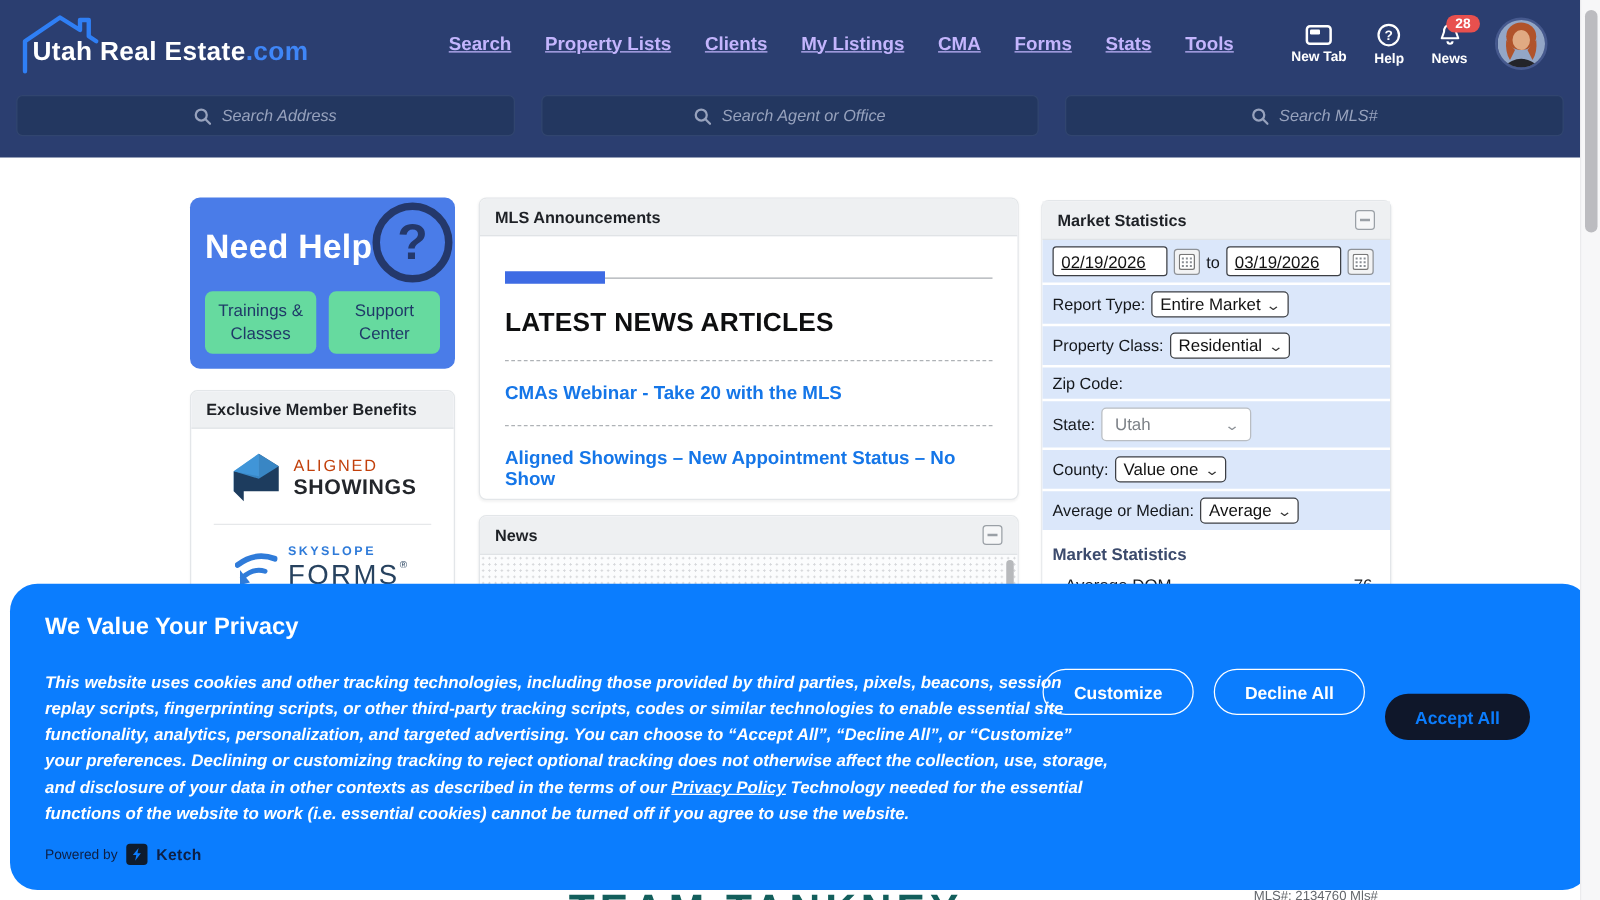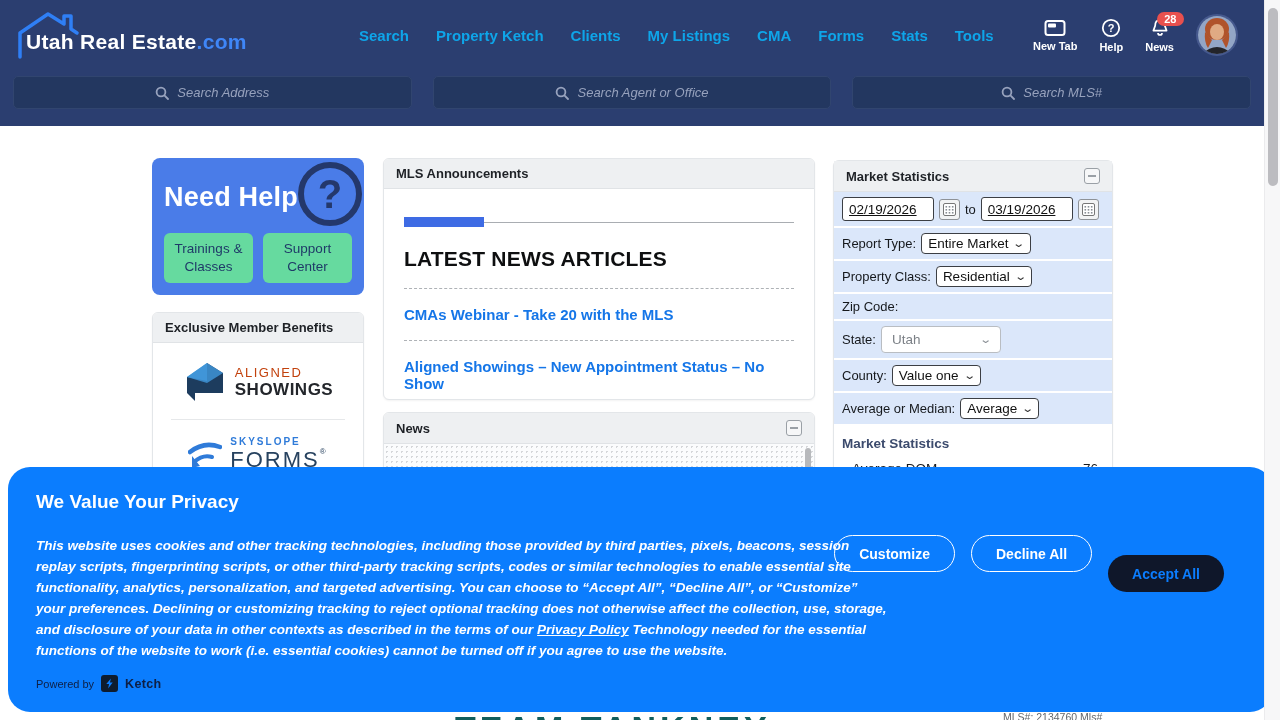--- a/index.html
+++ b/index.html
@@ -8,21 +8,21 @@
 
   
   .topbar { position:absolute; left:0; top:0; width:1264px; height:126px; background:#2b3e70; z-index:2; }
   .topbar-row { position:absolute; left:0; top:0; width:100%; height:70px; display:flex; align-items:center; }
   .logo { position:relative; margin-left:16px; width:215px; height:56px; display:flex; align-items:center; }
   .logo svg { position:absolute; left:-2px; top:0; }
   .logo-text { position:relative; margin-left:10px; margin-top:14px; font-size:21px; font-weight:bold; color:#fff; letter-spacing:.3px; white-space:nowrap; }
   .logo-text .dotcom { color:#3f86f7; }
 
   .nav { display:flex; gap:27px; margin-left:128px; }
-  .nav-item { color:#0ea5e9; font-size:15px; font-weight:bold; cursor:pointer; white-space:nowrap; }
+  .nav-item { color:#c4b5fd; font-size:15px; font-weight:bold; cursor:pointer; white-space:nowrap;text-decoration:underline; }
 
   .top-actions { margin-left:auto; margin-right:26px; display:flex; align-items:center; gap:22px; }
   .action { display:flex; flex-direction:column; align-items:center; gap:3px; color:#fff; cursor:pointer; position:relative; }
   .action-label { font-size:11px; font-weight:bold; }
   .badge { position:absolute; top:-6px; left:12px; background:#e8504e; color:#fff; font-size:11px; font-weight:bold; padding:1px 7px; border-radius:9px; }
   .avatar { width:42px; height:42px; border-radius:50%; overflow:hidden; border:2px solid #46598e; cursor:pointer; }
 
   .search-row { position:absolute; left:0; top:76px; width:100%; display:flex; gap:21px; padding:0 13px;font-style:italic; }
   .search-box { flex:1; height:33px; background:#233760; border:1px solid #31456f; border-radius:5px; display:flex; align-items:center; justify-content:center; gap:8px; cursor:text; }
   .search-box .ph { color:#97a2bd; font-size:13px; }
@@ -64,21 +64,21 @@
   .news-body { height:80px; background:#fbfcfd; background-image:radial-gradient(#d5d7da 1px, transparent 1px); background-size:5px 5px; position:relative; }
   .news-scroll { position:absolute; right:3px; top:4px; width:6px; height:22px; border-radius:3px; background:#b7b9bc; }
 
   
   .stats { left:833px; top:160px; width:280px; height:320px; overflow:visible; border-radius:6px 6px 0 0; }
   .stats-body { background:#fff; }
   .stat-row { background:#dbe7fa; padding:5px 8px; margin-bottom:2px; display:flex; align-items:center; gap:5px; font-size:13px; color:#15181c; flex-wrap:nowrap; }
   .ctl-input { background:#fff; border:1.5px solid #3c3f44; border-radius:3px; font-size:13.5px; padding:2px 6px; color:#111; }
   .date-input { width:92px; height:24px; display:inline-flex; align-items:center;text-decoration:underline; }
   .cal-btn { width:21px; height:21px; border:1px solid #8e9297; border-radius:3px; background:#f2f3f4; display:inline-flex; align-items:center; justify-content:center; cursor:pointer; }
-  .select { background:#fff; border:1.5px solid #3c3f44; border-radius:4px; font-size:13.5px; padding:2px 6px; color:#111; display:inline-flex; align-items:center; gap:6px; cursor:pointer; }
+  .select { background:#fff; border:1.5px solid #3c3f44; border-radius:4px; font-size:13.5px; padding:2px 6px; color:#111; display:inline-flex; align-items:flex-end; gap:6px; cursor:pointer; }
   .select .chev { font-size:11px; color:#333; line-height:1; transform:scaleX(1.4); }
   .select.disabled { border:1px solid #b9bdc2; color:#7c8187; padding:5px 10px; min-width:120px; justify-content:space-between; }
   .select.disabled .chev { color:#8a8f95; }
   .zip-input { border:1px solid #b9bdc2; border-radius:4px; font-size:13.5px; padding:4px 8px; width:152px; color:#111; background:#fff; }
   .zip-input::placeholder { color:#9aa0a6; }
   .stats-results { padding:10px 8px 0; }
   .results-title { font-size:13.5px; font-weight:bold; color:#3c4b6d; }
   .result-row { display:flex; justify-content:space-between; font-size:13.5px; color:#17191c; padding:10px 6px 0 10px; }
 
   
@@ -113,21 +113,21 @@
     <div class="topbar-row">
       <div class="logo">
         <svg width="72" height="54" viewBox="0 0 72 54">
           <path d="M6 50 V26 L34 7 L50 17 V9 h7 V22 l6 4" fill="none" stroke="#2f7ff5" stroke-width="3.5" stroke-linejoin="round" stroke-linecap="round"></path>
         </svg>
         <div class="logo-text"><span>Utah Real Estate</span><span class="dotcom">.com</span></div>
       </div>
 
       <nav class="nav">
         <span class="nav-item">Search</span>
-        <span class="nav-item">Property Ketch</span>
+        <span class="nav-item">Property Lists</span>
         <span class="nav-item">Clients</span>
         <span class="nav-item">My Listings</span>
         <span class="nav-item">CMA</span>
         <span class="nav-item">Forms</span>
         <span class="nav-item">Stats</span>
         <span class="nav-item">Tools</span>
       </nav>
 
       <div class="top-actions">
         <div class="action">

